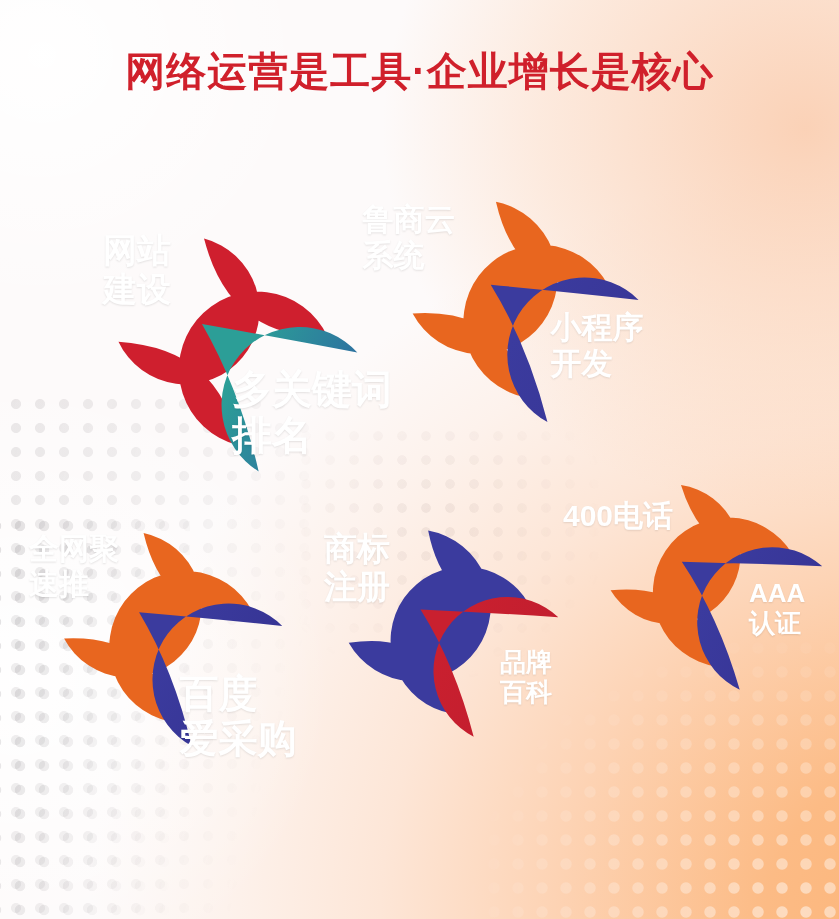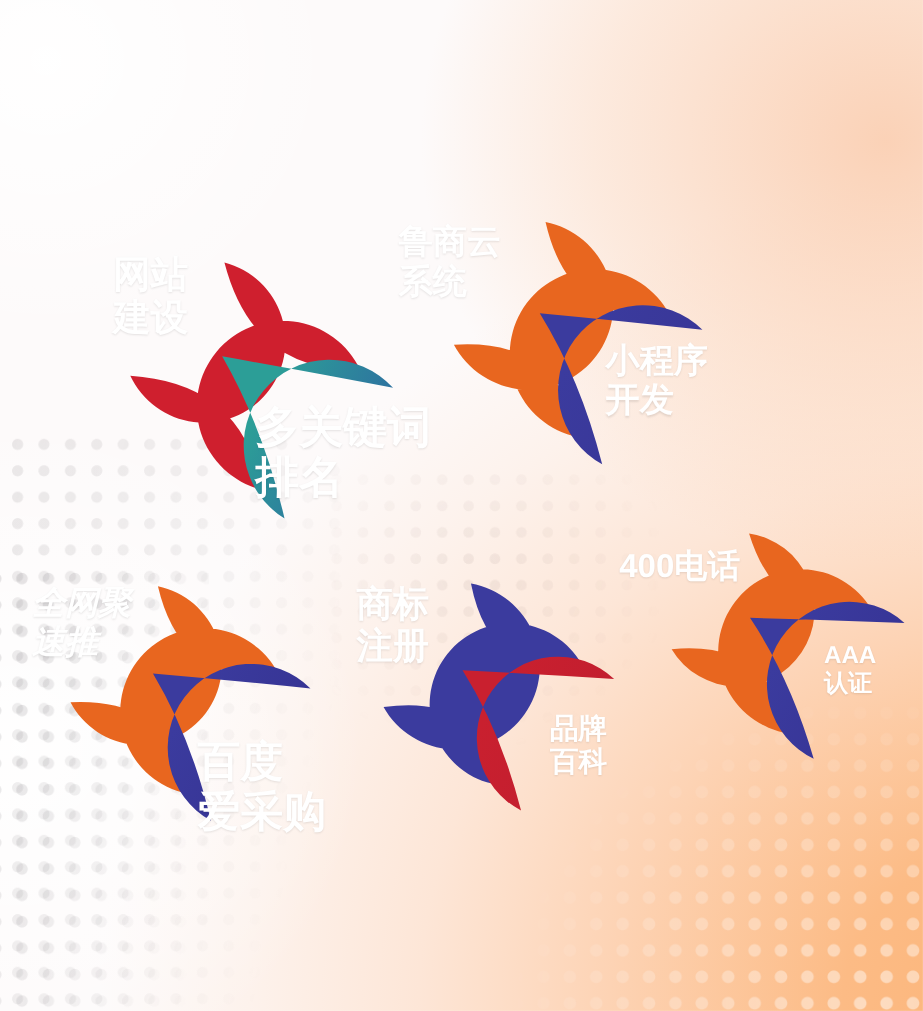--- a/index.html
+++ b/index.html
@@ -104,20 +104,21 @@
 <div id="poster">
 
   <div class="bg-layer" id="bg-base"></div>
   <div class="bg-layer" id="bg-wash"></div>
 
   <div class="dots" id="dots-left"></div>
   <div class="dots" id="dots-left-upper"></div>
   <div class="dots" id="dots-mid"></div>
   <div class="dots" id="dots-right"></div>
 
+  <div id="title">网络运营是工具·企业增长是核心</div>
 
   <svg id="shapes" viewBox="0 0 839 919">
     <defs id="svg-defs">
         <linearGradient id="g0" gradientUnits="userSpaceOnUse" x1="230" y1="380.8" x2="386" y2="458.8">
           <stop offset="0%" stop-color="#2c9e97"></stop>
           <stop offset="100%" stop-color="#2f53a6"></stop>
         </linearGradient>
         <linearGradient id="g1" gradientUnits="userSpaceOnUse" x1="516" y1="330.2" x2="670" y2="407.2">
           <stop offset="0%" stop-color="#3b3b9e"></stop>
           <stop offset="100%" stop-color="#373393"></stop>
@@ -161,25 +162,25 @@
 
   <div id="labels">
       <div class="blob-label" style="font-size: 34px; left: 137px; top: 270px; transform: translate(-50%, -50%);">网站
 建设</div>
       <div class="blob-label" style="font-size: 40px; left: 312px; top: 412px; transform: translate(-50%, -50%);">多关键词
 排名</div>
       <div class="blob-label" style="font-size: 31px; left: 409px; top: 238px; transform: translate(-50%, -50%);">鲁商云
 系统</div>
       <div class="blob-label" style="font-size: 31px; left: 597px; top: 346px; transform: translate(-50%, -50%);">小程序
 开发</div>
-      <div class="blob-label" style="font-size: 30px; left: 74px; top: 567px; transform: translate(-50%, -50%); font-style: italic;">全网聚
+      <div class="blob-label" style="font-size: 30px; left: 74px; top: 567px; transform: translate(-50%, -50%);">全网聚
 速推</div>
       <div class="blob-label" style="font-size: 39px; left: 238px; top: 716px; transform: translate(-50%, -50%);">百度
 爱采购</div>
       <div class="blob-label" style="font-size: 33px; left: 357px; top: 568px; transform: translate(-50%, -50%);">商标
 注册</div>
       <div class="blob-label" style="font-size: 26px; left: 526px; top: 677px; transform: translate(-50%, -50%);">品牌
 百科</div>
       <div class="blob-label" style="font-size: 30px; left: 618px; top: 516px; transform: translate(-50%, -50%);">400电话</div>
-      <div class="blob-label" style="font-size: 22px; left: 779px; top: 608px; transform: translate(-50%, -50%);">AAA认证</div>
+      <div class="blob-label" style="font-size: 26px; left: 779px; top: 608px; transform: translate(-50%, -50%);">AAA认证</div>
     </div>
 
 </div>
 
 </body></html>

